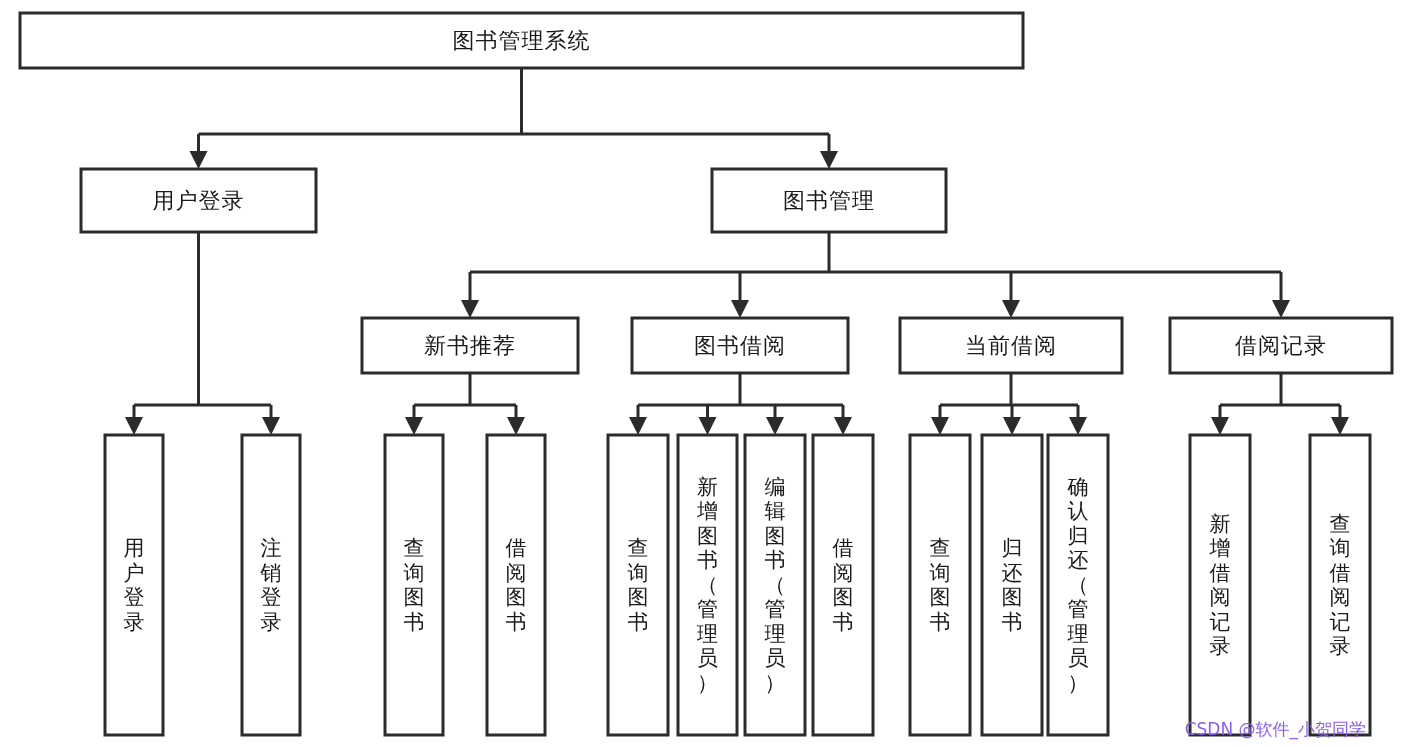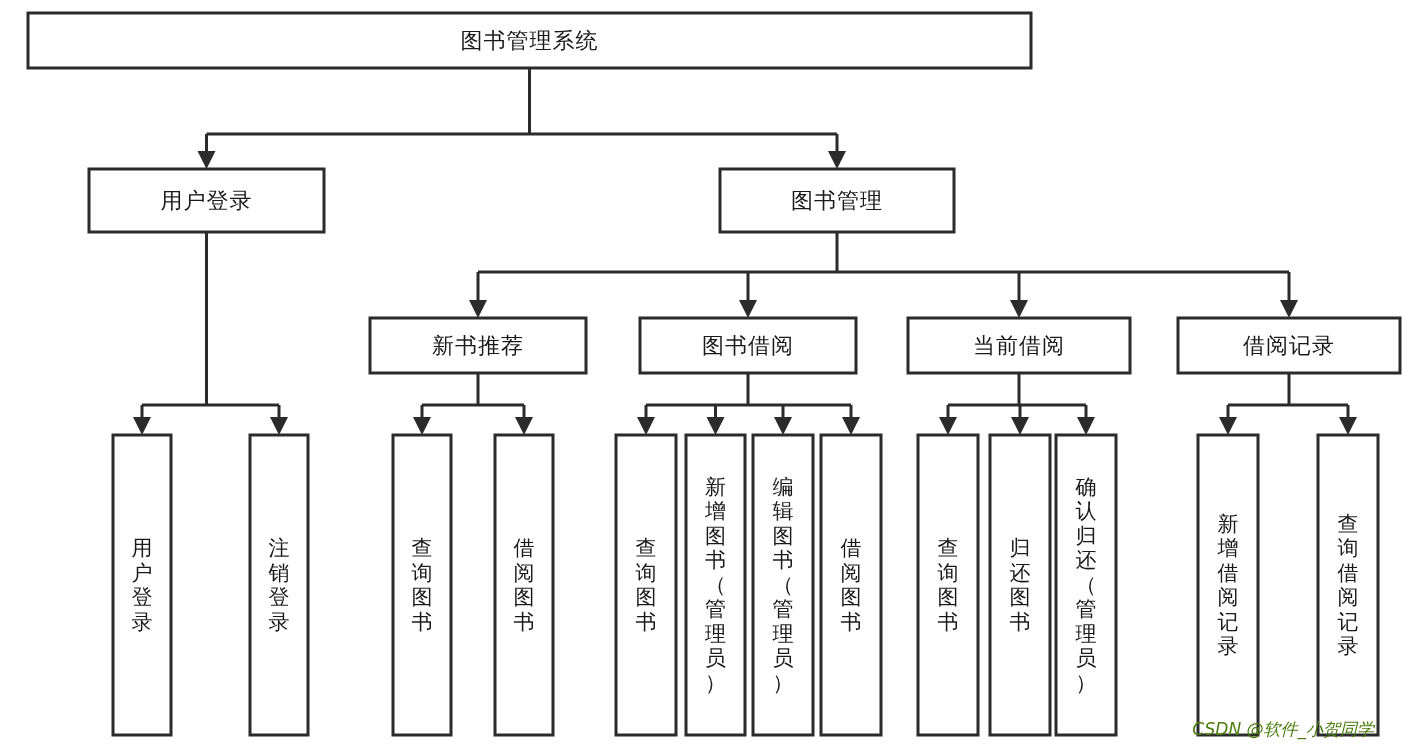--- a/index.html
+++ b/index.html
@@ -9,21 +9,21 @@
   }
   body {
     width: 1405px;
     height: 747px;
     font-family: "DejaVu Sans", "Liberation Sans", sans-serif;
     overflow: hidden;
     position: relative;
   }
   #diagram-root {
     position: absolute;
-    left: 8px; top: 0;
+    left: 0; top: 0;
     width: 1376px;
     height: 747px;
   }
   svg.flow {
     display: block;
     width: 1405px;
     height: 747px;
   }
   .node-box {
     fill: #ffffff;
@@ -39,24 +39,23 @@
   .arrow-head {
     fill: #2b2b2b;
     stroke: none;
   }
   .watermark {
     position: absolute;
     right: 10px;
     bottom: 6px;
     font-family: "DejaVu Sans", "Liberation Sans", sans-serif;
     font-size: 17px;
-    color: #4d7c0f;
+    color: #8b5cf6;
     white-space: nowrap;
     pointer-events: none;
-    font-style: italic;
   }
 </style>
 </head>
 <body>
 
 <div id="diagram-root">
   <svg class="flow" viewBox="0 0 1405 747">
     <g id="edges-layer">
         <g>
           <line x1="521.5" y1="68" x2="521.5" y2="134" class="link-line"></line>

